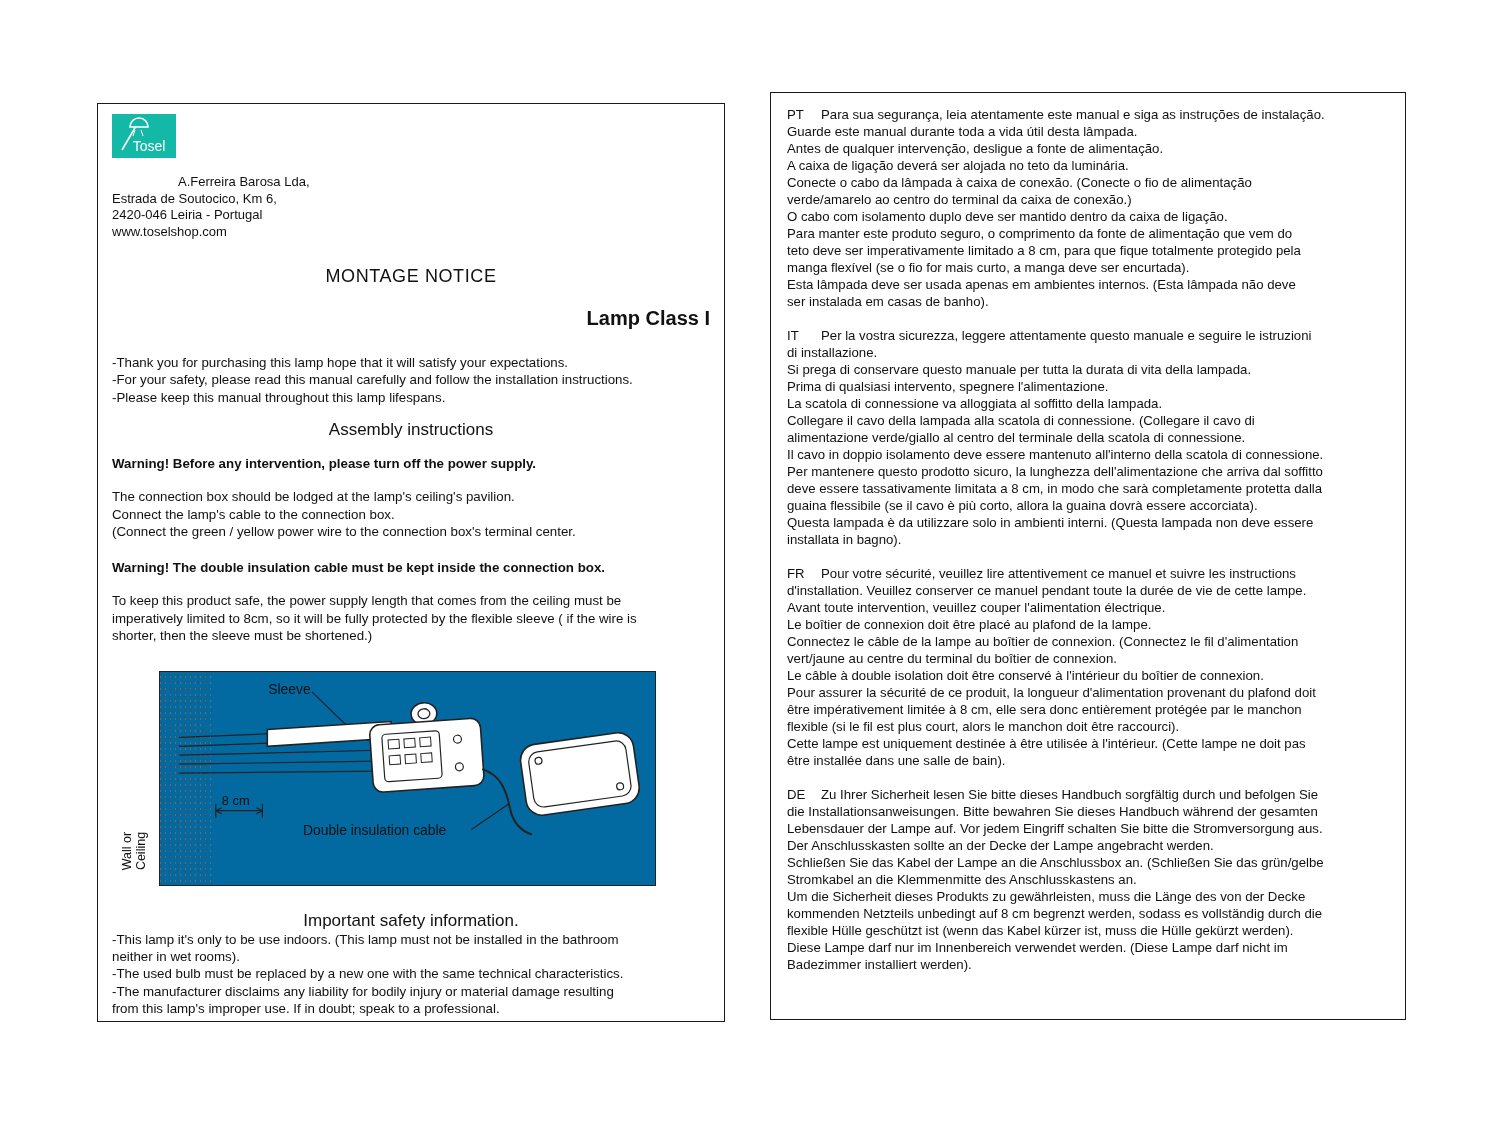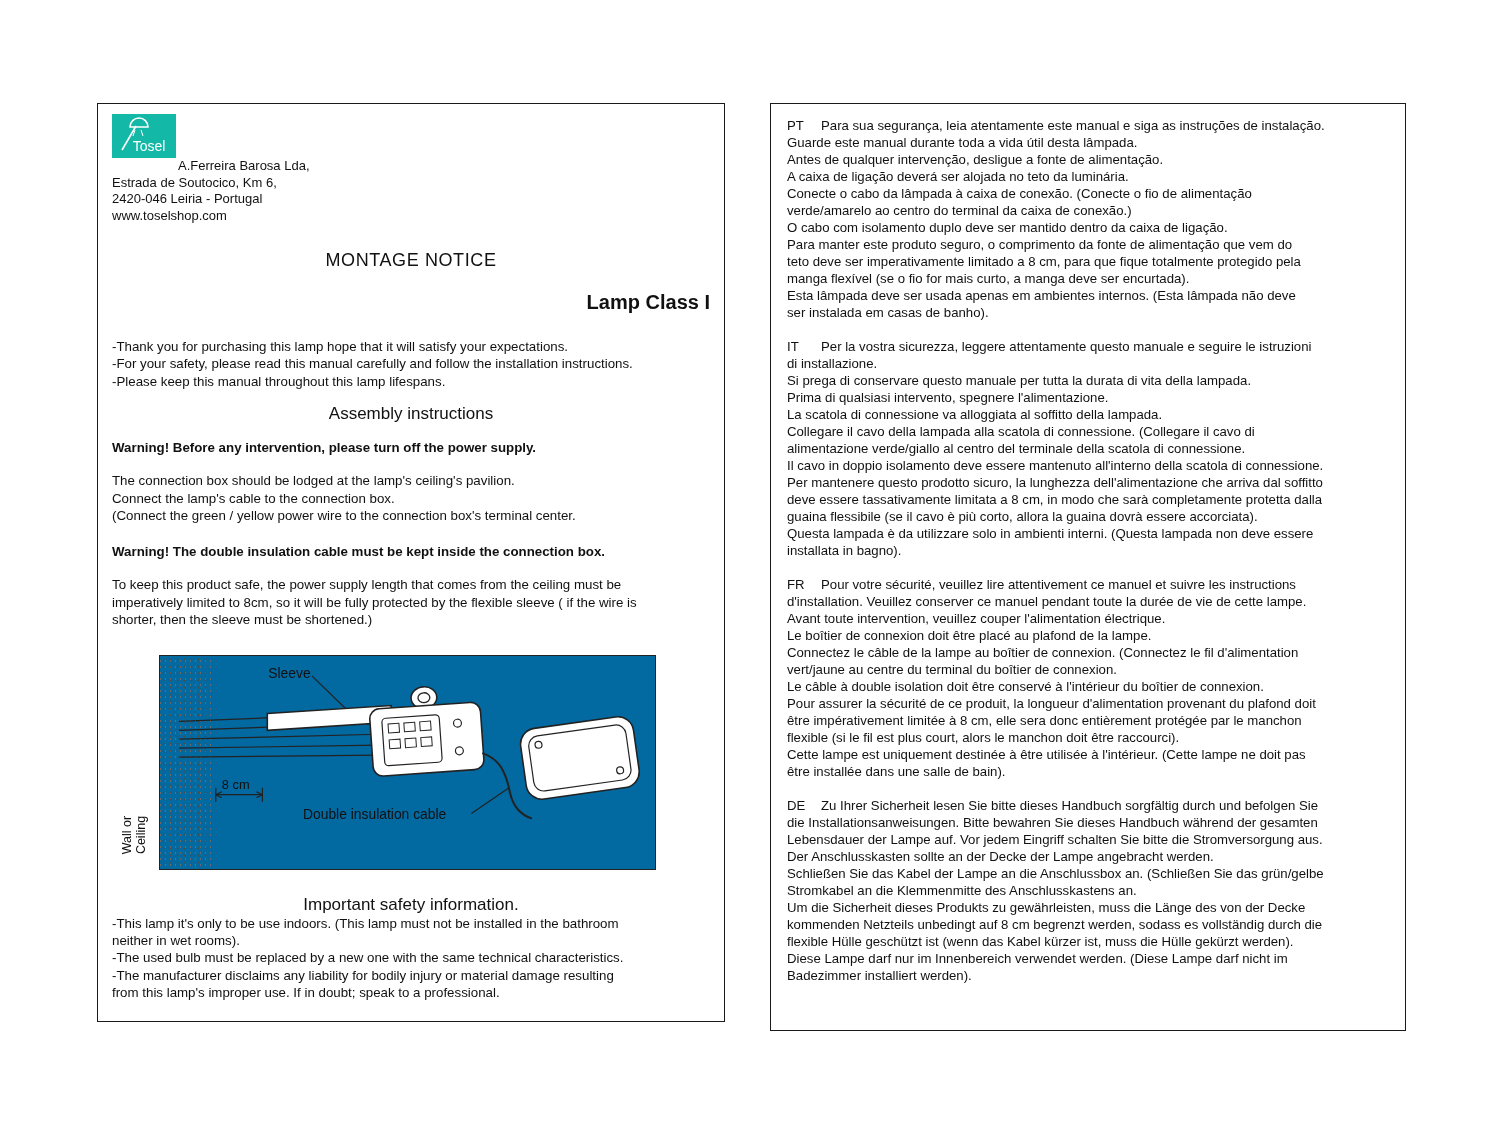--- a/index.html
+++ b/index.html
@@ -3,26 +3,26 @@
 <meta charset="utf-8">
 <style>
   * { margin:0; padding:0; box-sizing:border-box; }
   html,body { background:#fff; }
   body {
     width:1500px; height:1125px; position:relative;
     font-family:"Liberation Sans", sans-serif; color:#111;
   }
   .panel { position:absolute; border:1.5px solid #1a1a1a; background:#fff; overflow:hidden; }
   .left-panel  { left:97px;  top:103px; width:628px; height:919px; padding:10px 14px; }
-  .right-panel { left:770px; top:103px; width:636px; height:928px; padding:13px 16px; }
+  .right-panel { left:770px; top:92px; width:636px; height:928px; padding:13px 16px; }
 
   
   .logo { width:64px; height:44px; background:#14b8a6; position:relative; }
   .addr { font-size:13px; line-height:16.5px; }
-  .addr-first { margin-left:66px; margin-top:0px; }
+  .addr-first { margin-left:66px; margin-top:16px; }
   .title { text-align:center; font-size:18px; letter-spacing:0.6px; margin-top:26px; }
   .subtitle { text-align:right; font-size:20px; font-weight:bold; margin-top:20px; }
   .para { font-size:13.3px; line-height:17.4px; }
   .intro { margin-top:24px; }
   .block { margin-top:16px; }
   .section-heading { text-align:center; font-size:17px; margin-top:14px; }
   .section-heading.safety { margin-top:24px; }
   .warning { font-size:13.3px; font-weight:bold; margin-top:15px; line-height:17px; }
   .warning.second { margin-top:19px; }
   .safety-block { margin-top:0; }

